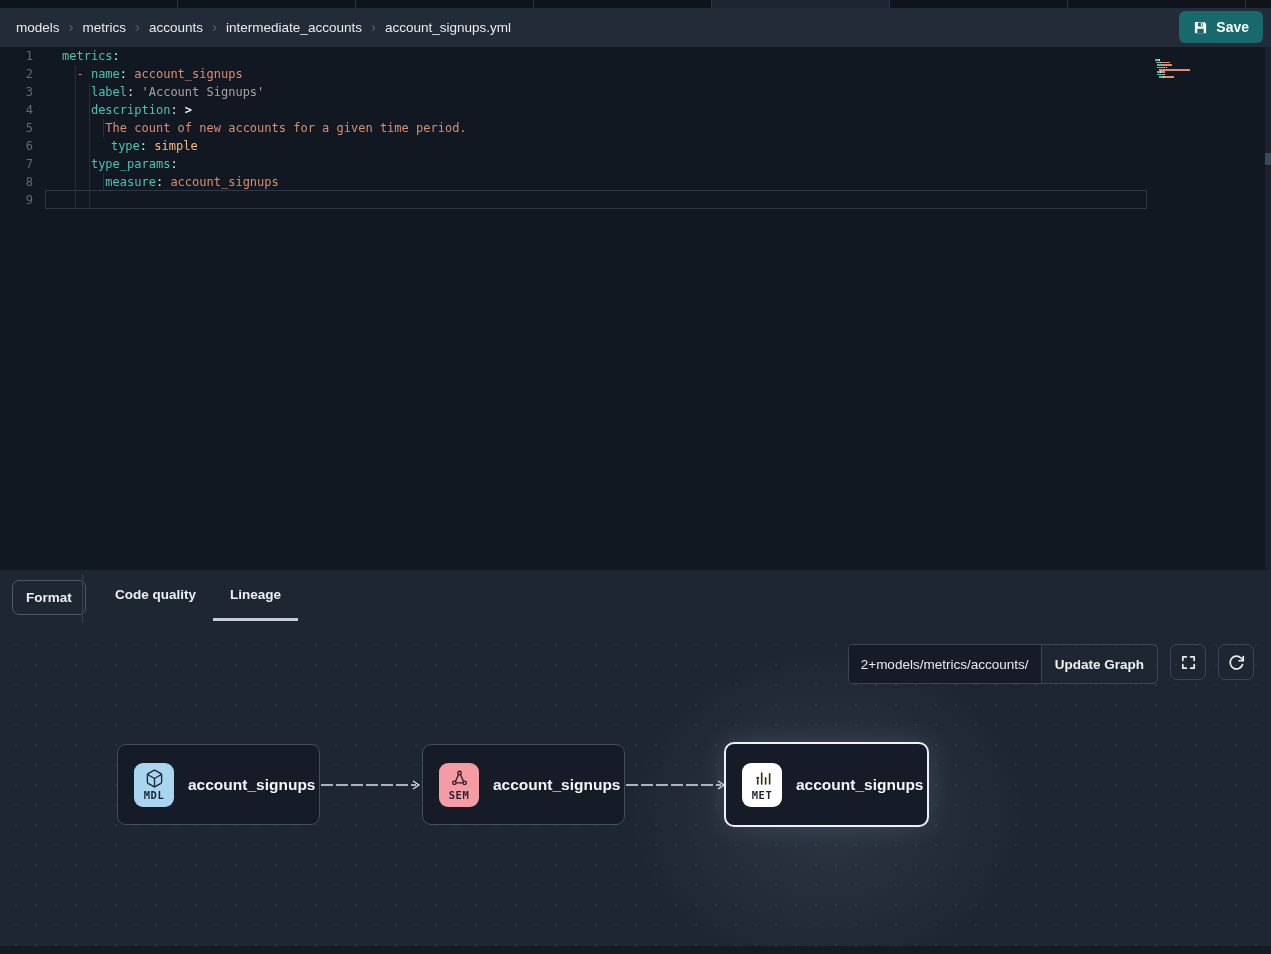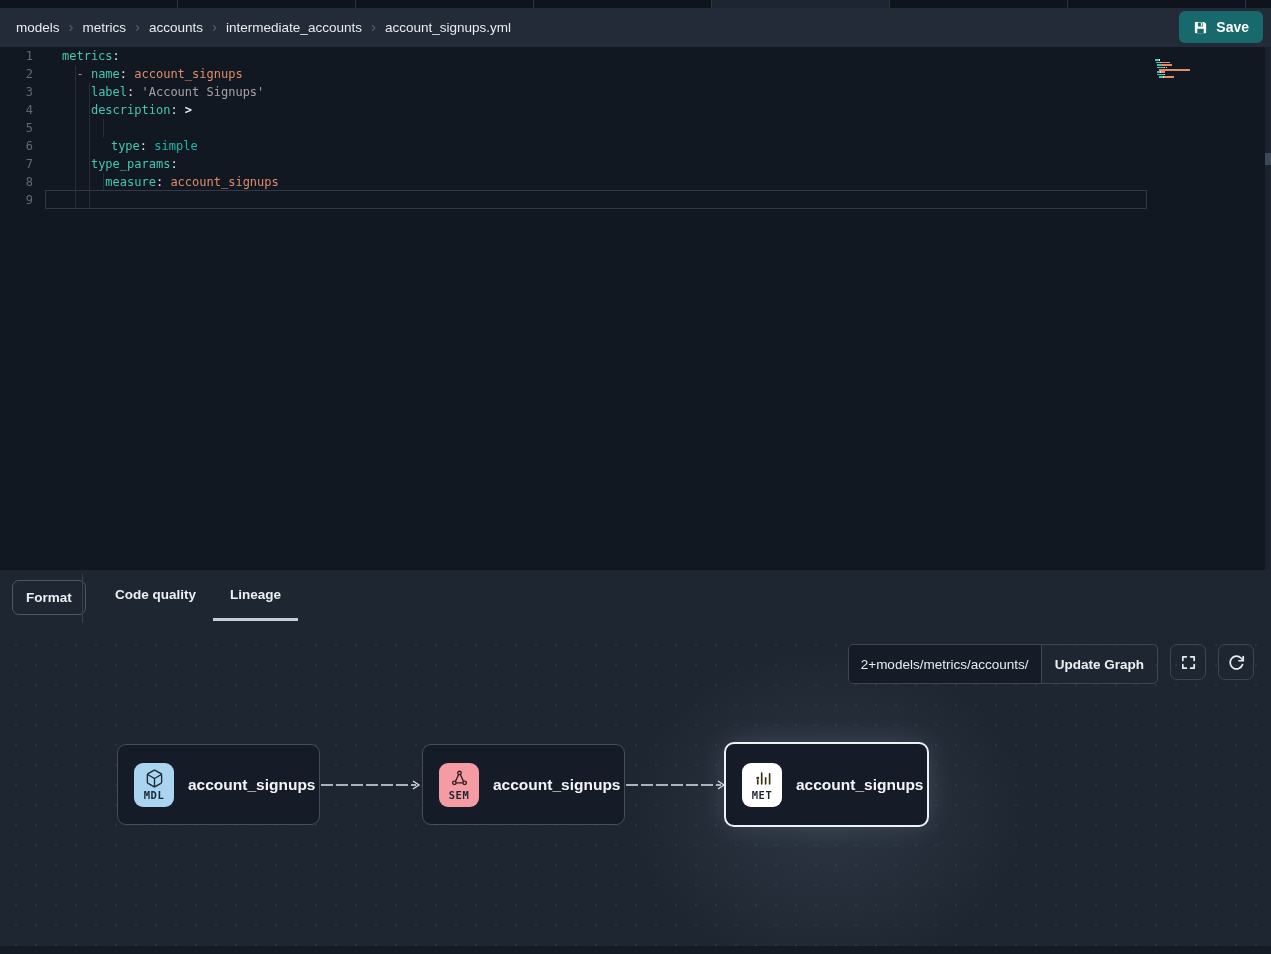--- a/index.html
+++ b/index.html
@@ -125,22 +125,22 @@
   <div class="editor">
     <div class="indent-guide" style="left:75px; top:18px; height:144px;"></div>
     <div class="indent-guide" style="left:89px; top:36px; height:126px;"></div>
     <div class="indent-guide" style="left:103px; top:72px; height:18px;"></div>
     <div class="indent-guide" style="left:103px; top:126px; height:18px;"></div>
     <div class="code-rows" id="code-rows">
         <div class="code-line"><div class="gutter-num">1</div><div class="line-content"><span class="tok" style="color: rgb(69, 198, 174);">metrics</span><span class="tok" style="color: rgb(223, 229, 236);">:</span></div></div>
         <div class="code-line"><div class="gutter-num">2</div><div class="line-content"><span class="tok" style="color: rgb(223, 229, 236);">  </span><span class="tok" style="color: rgb(224, 121, 90);">- </span><span class="tok" style="color: rgb(69, 198, 174);">name</span><span class="tok" style="color: rgb(223, 229, 236);">:</span><span class="tok" style="color: rgb(223, 141, 106);"> account_signups</span></div></div>
         <div class="code-line"><div class="gutter-num">3</div><div class="line-content"><span class="tok" style="color: rgb(223, 229, 236);">    </span><span class="tok" style="color: rgb(69, 198, 174);">label</span><span class="tok" style="color: rgb(223, 229, 236);">:</span><span class="tok" style="color: #a3a3a3;"> 'Account Signups'</span></div></div>
         <div class="code-line"><div class="gutter-num">4</div><div class="line-content"><span class="tok" style="color: rgb(223, 229, 236);">    </span><span class="tok" style="color: rgb(69, 198, 174);">description</span><span class="tok" style="color: rgb(223, 229, 236);">:</span><span class="tok" style="color: rgb(223, 229, 236);"> </span><span class="tok" style="color: rgb(233, 237, 242); font-weight: bold;">&gt;</span></div></div>
-        <div class="code-line"><div class="gutter-num">5</div></div>
-        <div class="code-line"><div class="gutter-num">6</div><div class="line-content"><span class="tok" style="color: rgb(223, 229, 236);">    </span><span class="tok" style="color: rgb(69, 198, 174); padding-left: 20px;">type</span><span class="tok" style="color: rgb(223, 229, 236);">:</span><span class="tok" style="color: #14b8a6;"> simple</span></div></div>
+        <div class="code-line"><div class="gutter-num">5</div><div class="line-content"><span class="tok" style="color: rgb(223, 229, 236);">      </span><span class="tok" style="color: rgb(223, 141, 106);">The count of new accounts for a given time period.</span></div></div>
+        <div class="code-line"><div class="gutter-num">6</div><div class="line-content"><span class="tok" style="color: rgb(223, 229, 236);">    </span><span class="tok" style="color: rgb(69, 198, 174); padding-left: 20px;">type</span><span class="tok" style="color: rgb(223, 229, 236);">:</span><span class="tok" style="color: #fdba74;"> simple</span></div></div>
         <div class="code-line"><div class="gutter-num">7</div><div class="line-content"><span class="tok" style="color: rgb(223, 229, 236);">    </span><span class="tok" style="color: rgb(69, 198, 174);">type_params</span><span class="tok" style="color: rgb(223, 229, 236);">:</span></div></div>
         <div class="code-line"><div class="gutter-num">8</div><div class="line-content"><span class="tok" style="color: rgb(223, 229, 236);">      </span><span class="tok" style="color: rgb(69, 198, 174); margin-top: 8px;">measure</span><span class="tok" style="color: rgb(223, 229, 236);">:</span><span class="tok" style="color: rgb(223, 141, 106);"> account_signups</span></div></div>
         <div class="code-line active"><div class="gutter-num">9</div><div class="line-content"></div></div>
       </div>
     <div class="active-line-box"></div>
     <div class="minimap" id="minimap">
         <div class="mm-row"><span class="mm-seg" style="width: 4.34px; background: rgb(69, 198, 174);"></span><span class="mm-seg" style="width: 0.62px; background: rgb(223, 229, 236);"></span></div>
         <div class="mm-row"><span class="mm-seg" style="width: 1.24px; background: transparent;"></span><span class="mm-seg" style="width: 1.24px; background: rgb(224, 121, 90);"></span><span class="mm-seg" style="width: 2.48px; background: rgb(69, 198, 174);"></span><span class="mm-seg" style="width: 0.62px; background: rgb(223, 229, 236);"></span><span class="mm-seg" style="width: 9.92px; background: rgb(223, 141, 106);"></span></div>
         <div class="mm-row"><span class="mm-seg" style="width: 2.48px; background: transparent;"></span><span class="mm-seg" style="width: 3.1px; background: rgb(69, 198, 174);"></span><span class="mm-seg" style="width: 0.62px; background: rgb(223, 229, 236);"></span><span class="mm-seg" style="width: 11.16px; background: rgb(223, 141, 106);"></span></div>
         <div class="mm-row"><span class="mm-seg" style="width: 2.48px; background: transparent;"></span><span class="mm-seg" style="width: 6.82px; background: rgb(69, 198, 174);"></span><span class="mm-seg" style="width: 0.62px; background: rgb(223, 229, 236);"></span><span class="mm-seg" style="width: 0.62px; background: transparent;"></span><span class="mm-seg" style="width: 0.62px; background: rgb(233, 237, 242);"></span></div>

